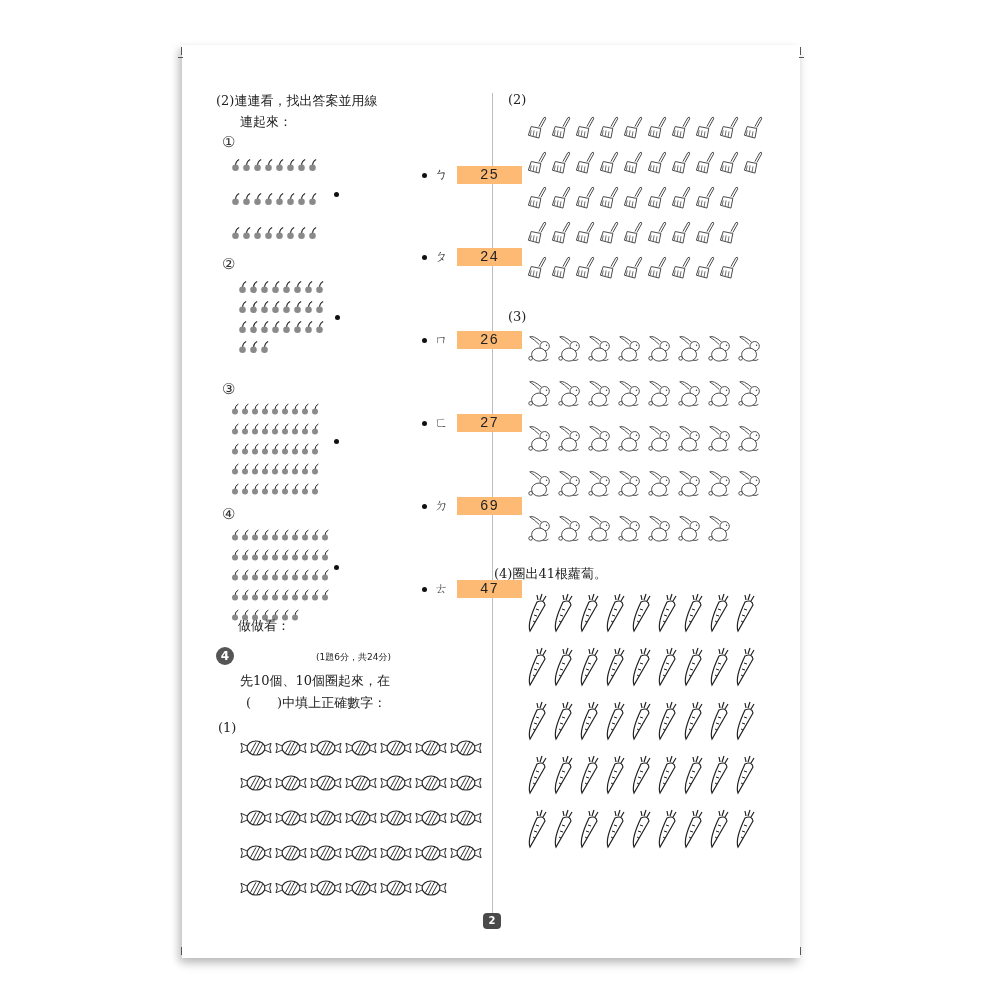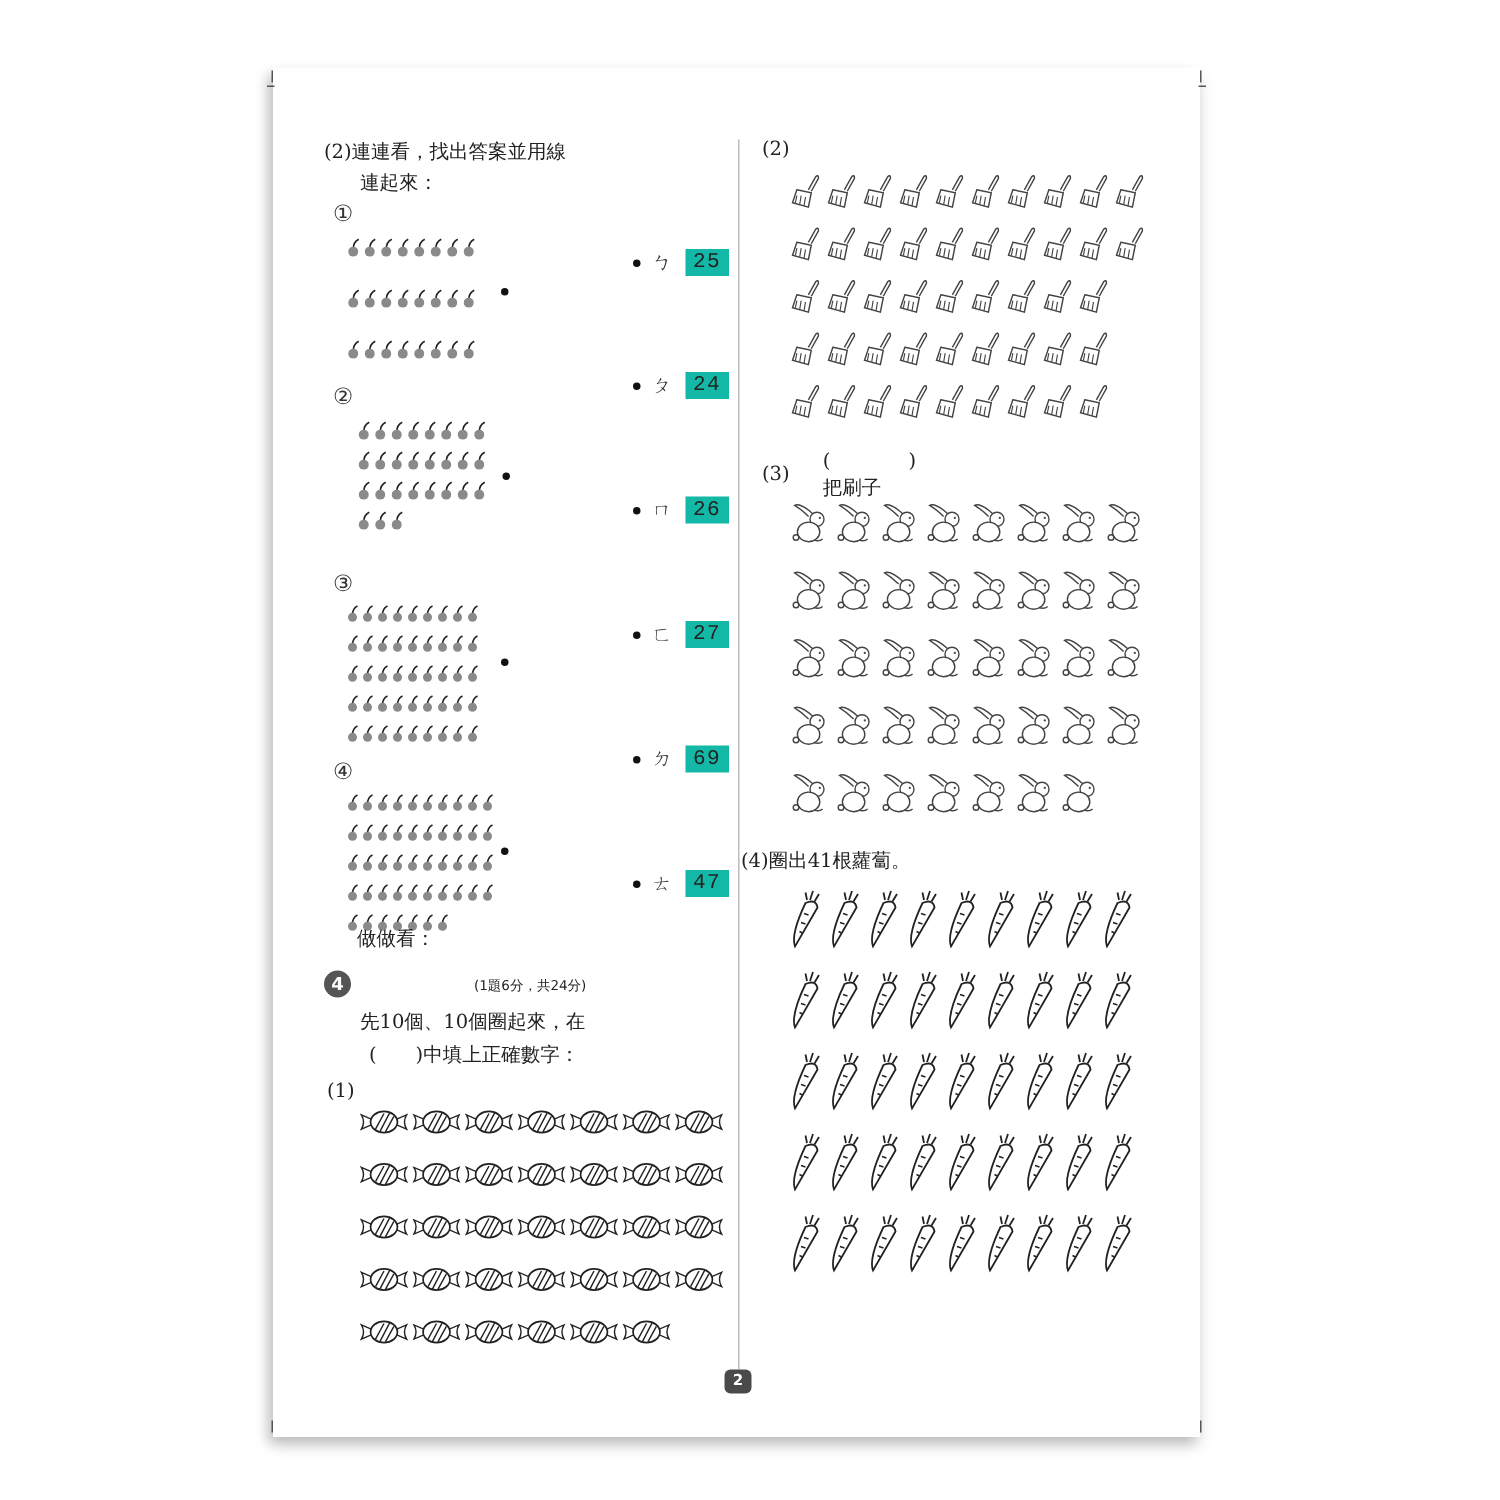--- a/index.html
+++ b/index.html
@@ -20,21 +20,21 @@
   }
   .txt { position:absolute; font-size:13px; white-space:nowrap; font-family:"DejaVu Serif","Liberation Serif",serif; }
   .small { font-size:9px; font-family:"DejaVu Sans",sans-serif; }
   .circnum { position:absolute; font-size:15px; font-family:"DejaVu Serif",serif; color:#333; }
   .grid { position:absolute; display:flex; flex-direction:column; }
   .row { display:flex; }
   .dot { position:absolute; width:5px; height:5px; border-radius:50%; background:#111; }
   .opt { position:absolute; display:flex; align-items:center; gap:8px; font-size:13px; }
   .opt .bul { width:5px; height:5px; border-radius:50%; background:#111; }
   .opt .zy { width:14px; font-family:"DejaVu Sans",sans-serif; color:#333; }
-  .opt .num { background:#14b8a6; padding:1px 5px; font-family:"Liberation Mono","DejaVu Sans Mono",monospace; font-size:14px; letter-spacing:1px; }
+  .opt .num { background:#fdba74; padding:1px 23px; font-family:"Liberation Mono","DejaVu Sans Mono",monospace; font-size:14px; letter-spacing:1px; }
   .badge4 {
     position:absolute; width:18px; height:18px; border-radius:50%; background:#555; color:#fff;
     font-size:12px; font-weight:bold; text-align:center; line-height:18px; font-family:"DejaVu Sans",sans-serif;
   }
   .answer { position:absolute; font-size:13px; font-family:"DejaVu Serif",serif; white-space:pre; }
 </style>
 </head>
 <body>
 
 <div class="page">
@@ -1171,24 +1171,20 @@
             <path d="M5 12 L15 14 L13 24 L2 21 Z" fill="#fff" stroke="#444" stroke-width="1"></path>
             <path d="M5 16 L4 21 M8 16 L7 22 M11 17 L10 23" stroke="#444" stroke-width="0.8"></path>
           </svg></span>
         <span style="margin-right: 2px; display: inline-block;"><svg width="22" height="25" viewBox="0 0 22 26">
             <path d="M13 12 L18 3 Q20 1 20 4 L15 13" fill="#fff" stroke="#444" stroke-width="1"></path>
             <path d="M5 12 L15 14 L13 24 L2 21 Z" fill="#fff" stroke="#444" stroke-width="1"></path>
             <path d="M5 16 L4 21 M8 16 L7 22 M11 17 L10 23" stroke="#444" stroke-width="0.8"></path>
           </svg></span>
       </div>
     </div>
-  <div class="answer" style="left:350px;top:238px;">
-    <span>(　　　　)</span>
-    <span>把刷子</span>
-  </div>
 
   <div class="txt" style="left:326px;top:264px;">(3)</div>
   <div class="grid" id="rabbit" style="left:344px;top:288px;">
       <div class="row" style="margin-bottom: 9px;">
         <span style="margin-right: 2px; display: inline-block;"><svg width="28" height="32" viewBox="0 0 30 32">
             <path d="M17 9 Q8 1 4 3 Q9 6 14 11" fill="#fff" stroke="#444" stroke-width="1"></path>
             <circle cx="20" cy="13" r="5" fill="#fff" stroke="#444" stroke-width="1"></circle>
             <ellipse cx="14" cy="22" rx="8" ry="7" fill="#fff" stroke="#444" stroke-width="1"></ellipse>
             <circle cx="5" cy="26" r="2" fill="#fff" stroke="#444" stroke-width="1"></circle>
             <path d="M18 28 Q22 29 24 27" fill="none" stroke="#444" stroke-width="1"></path>

